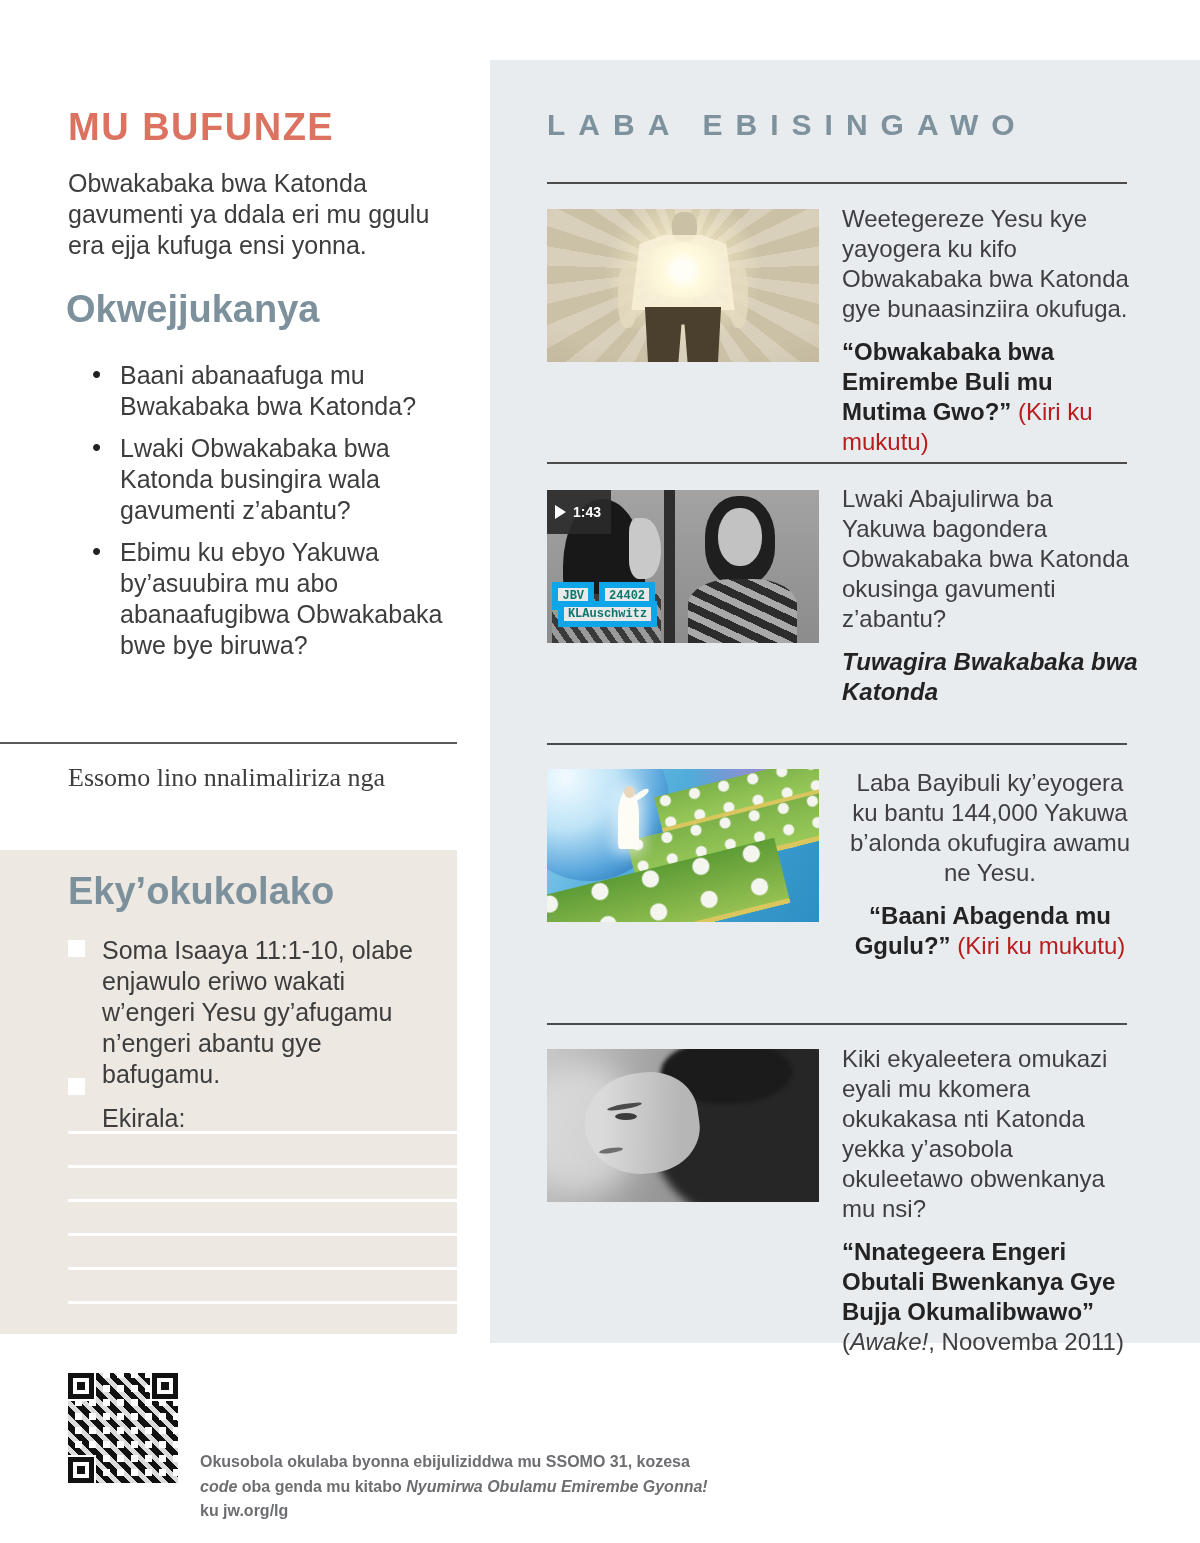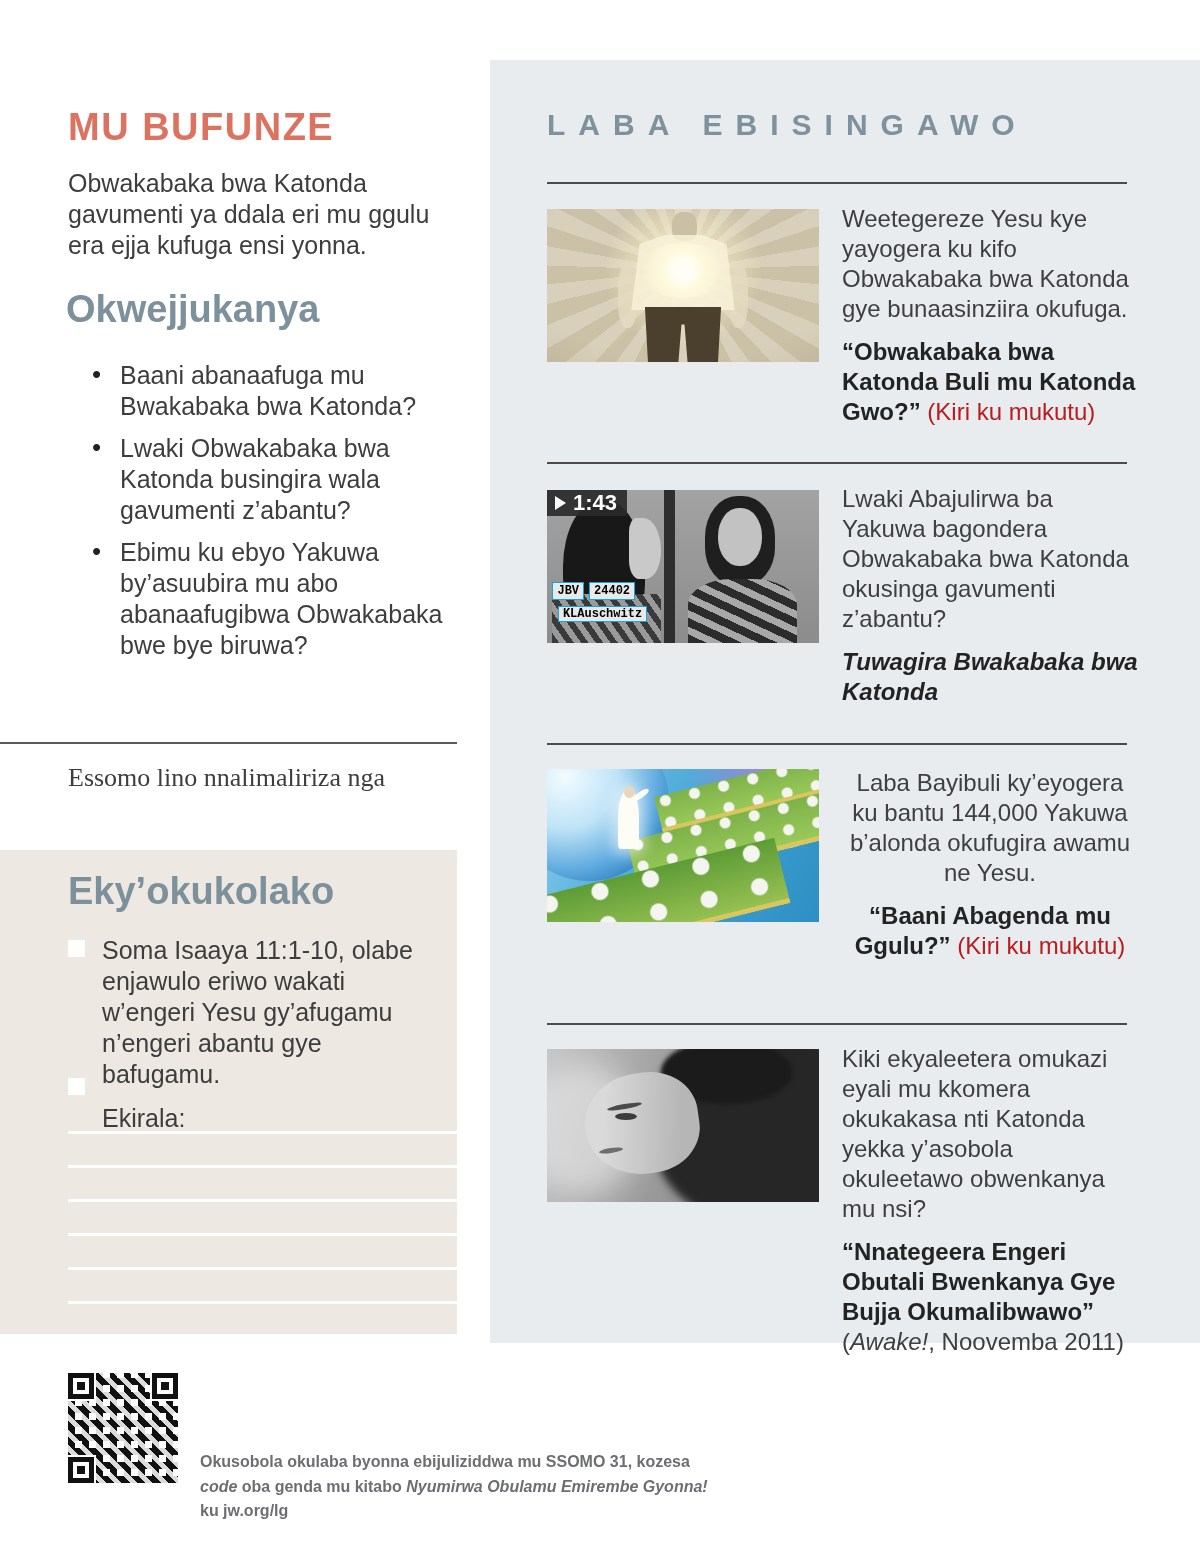--- a/index.html
+++ b/index.html
@@ -70,26 +70,26 @@
   .t2-divider { position:absolute; left:43%; top:0; width:4%; height:100%; background:#2e2e2e; }
   .t2-hair-l { position:absolute; left:6%; top:6%; width:30%; height:92%; background:#181818; border-radius:48% 52% 40% 45%; }
   .t2-face-l { position:absolute; left:30%; top:18%; width:12%; height:40%; background:#c9c9c9; border-radius:30% 70% 60% 40%; }
   .t2-body-l { position:absolute; left:2%; top:68%; width:40%; height:32%;
      background:repeating-linear-gradient(55deg,#3a3a3a 0 6px,#9a9a9a 6px 12px); }
   .t2-head-r { position:absolute; left:58%; top:4%; width:26%; height:58%; background:#1f1f1f; border-radius:46% 46% 42% 42%; }
   .t2-face-r { position:absolute; left:63%; top:12%; width:16%; height:38%; background:#c2c2c2; border-radius:48%; }
   .t2-body-r { position:absolute; left:52%; top:58%; width:40%; height:42%;
      background:repeating-linear-gradient(25deg,#2c2c2c 0 8px,#a8a8a8 8px 15px); border-radius:40% 40% 0 0; }
   .t2-plate-row { position:absolute; left:2%; top:60%; display:flex; gap:5px; }
-  .t2-plate, .t2-plate2 { background:#e9e9e9; color:#000000; border:1px solid #0ea5e9;
+  .t2-plate, .t2-plate2 { background:#e9e9e9; color:#0f766e; border:6px solid #0ea5e9;
      font-family:"Liberation Mono","DejaVu Sans Mono",monospace; font-size:12px; font-weight:bold;
      line-height:16px; padding:0 4px; }
   .t2-plate2-wrap { position:absolute; left:4%; top:74%; }
-  .badge { position:absolute; left:0; top:0; height:26px; background:rgba(42,42,42,.92); color:#fff;
-     display:flex; align-items:center; padding:0 10px 0 8px; font-size:22px; font-weight:bold;justify-content:space-between; }
+  .badge { position:absolute; left:0; top:0; height:44px; background:rgba(42,42,42,.92); color:#fff;
+     display:flex; align-items:center; padding:0 10px 0 8px; font-size:14px; font-weight:bold;justify-content:space-between; }
   .badge .tri { width:0; height:0; border-top:7px solid transparent; border-bottom:7px solid transparent;
      border-left:11px solid #fff; margin-right:7px; }
 
   
   .t3-base { position:absolute; inset:0;
      background:
        radial-gradient(60% 55% at 88% 5%, rgba(206,130,214,.85), rgba(206,130,214,0) 60%),
        linear-gradient(120deg,#8fd0ee 0%, #57b0dc 35%, #3f9fd0 60%, #2e8fc4 100%); }
   .t3-earth { position:absolute; left:-38px; top:-48px; width:160px; height:160px; border-radius:50%;
      background:radial-gradient(circle at 35% 35%, #f2fbff, #bfe4f7 35%, #5aa7dd 65%, #2f7fbe 82%); }
@@ -184,21 +184,21 @@
       <div class="t1-rays"></div>
       <div class="t1-head"></div>
       <div class="t1-arm-l"></div>
       <div class="t1-arm-r"></div>
       <div class="t1-torso"></div>
       <div class="t1-pants"></div>
       <div class="t1-glow"></div>
     </div>
     <div class="item-text it1">
       <p class="item-desc">Weetegereze Yesu kye yayogera ku kifo Obwakabaka bwa Katonda gye bunaasinziira okufuga.</p>
-      <p><span class="item-title-b">“Obwakabaka bwa Katonda Buli mu Katonda Gwo?”</span>
+      <p><span class="item-title-b">“Obwakabaka bwa Emirembe Buli mu Mutima Gwo?”</span>
       <span class="item-suffix">(Kiri ku mukutu)</span></p>
     </div>
 
     <div class="thumb th2">
       <div class="t2-base"></div>
       <div class="t2-hair-l"></div>
       <div class="t2-face-l"></div>
       <div class="t2-body-l"></div>
       <div class="t2-divider"></div>
       <div class="t2-head-r"></div>

